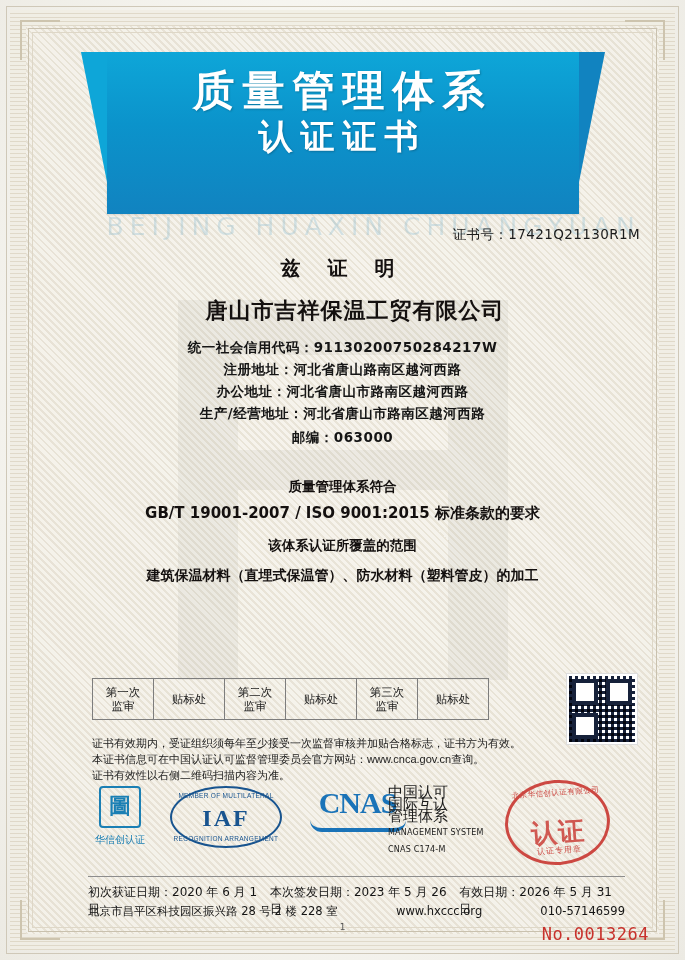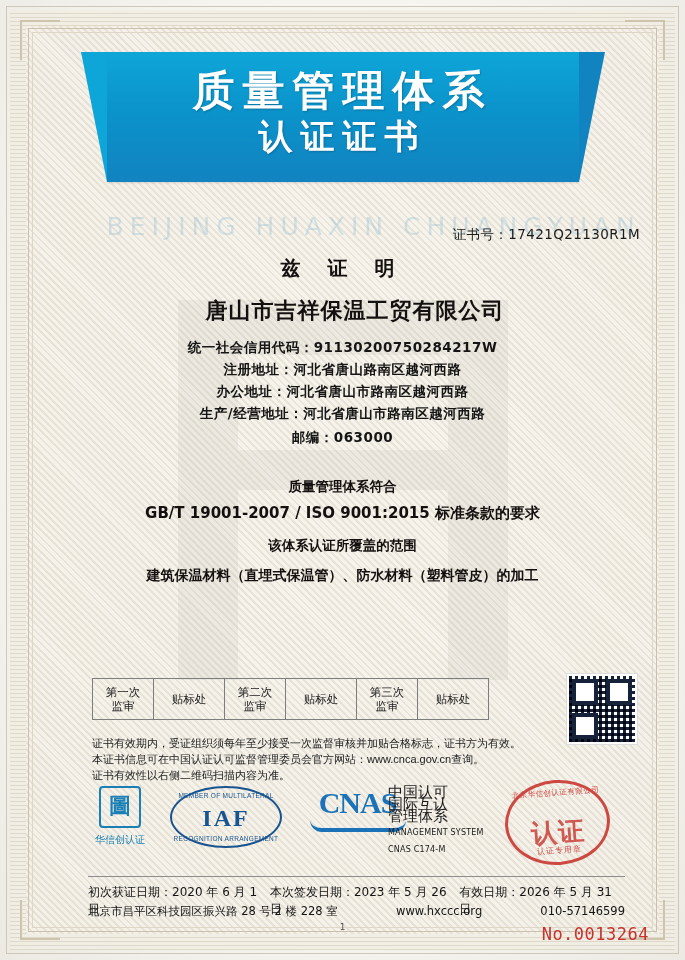--- a/index.html
+++ b/index.html
@@ -61,21 +61,21 @@
   .wm-text{
     position:absolute;left:0;right:0;top:160px;text-align:center;
     font-size:25px;letter-spacing:6px;color:#7fb6cf;opacity:.30;
     font-family:"DejaVu Sans",sans-serif;
     white-space:nowrap;
   }
 
   
   .banner{
     position:absolute;left:50%;top:52px;transform:translateX(-50%);
-    width:472px;height:130px;
+    width:472px;height:162px;
     background:linear-gradient(180deg,#0ea6d8 0%,#0b93cb 45%,#1183c0 100%);
     color:#fff;text-align:center;
     box-shadow:0 1px 2px rgba(0,0,0,.12);
   }
   .banner:before,.banner:after{
     content:"";position:absolute;top:0;width:0;height:0;
   }
   .banner:before{left:-26px;border-top:0 solid transparent;border-right:26px solid #0ea6d8;border-bottom:130px solid transparent;}
   .banner:after{right:-26px;border-top:0 solid transparent;border-left:26px solid #1183c0;border-bottom:130px solid transparent;}
   .banner .ln1{

